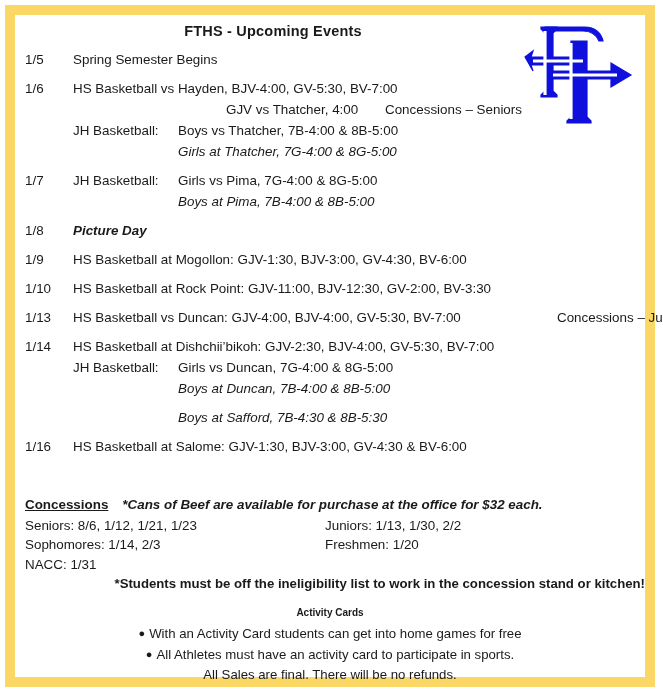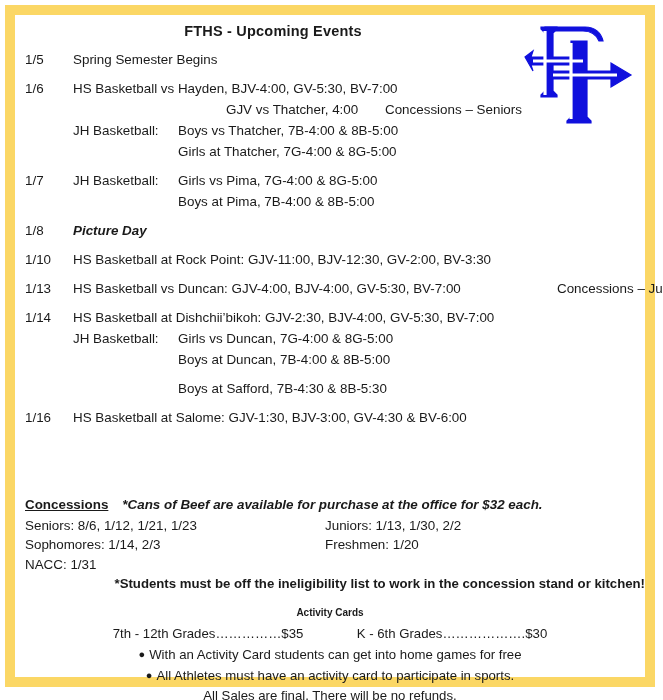--- a/index.html
+++ b/index.html
@@ -91,20 +91,21 @@
   .evt-body.italic-bold {
     font-style: italic;
     font-weight: bold;
   }
   .evt-label {
     display: inline-block;
     width: 105px;
   }
   .evt-sub {
     padding-left: 105px;
+    font-style: italic;
   }
   .evt-sub2 {
     padding-left: 153px;
   }
   .trail {
     position: absolute;
     left: 312px;
     top: 0;
   }
   .trail-wide {
@@ -266,20 +267,26 @@
           </div>
         </div>
         <div class="evt-group">
           <div class="evt-row">
             <div class="evt-date">1/8</div>
             <div class="evt-body italic-bold">Picture Day</div>
           </div>
         </div>
         <div class="evt-group">
           <div class="evt-row">
+            <div class="evt-date">1/9</div>
+            <div class="evt-body">HS Basketball at Mogollon: GJV-1:30, BJV-3:00, GV-4:30, BV-6:00</div>
+          </div>
+        </div>
+        <div class="evt-group">
+          <div class="evt-row">
             <div class="evt-date">1/10</div>
             <div class="evt-body">HS Basketball at Rock Point:  GJV-11:00, BJV-12:30, GV-2:00, BV-3:30</div>
           </div>
         </div>
         <div class="evt-group">
           <div class="evt-row">
             <div class="evt-date">1/13</div>
             <div class="evt-body">HS Basketball vs Duncan:  GJV-4:00, BJV-4:00, GV-5:30, BV-7:00<span class="trail-wide">Concessions – Juniors</span></div>
           </div>
         </div>
@@ -319,25 +326,20 @@
       <div class="conc-grid">
           <div class="conc-line"><span>Seniors: 8/6, 1/12, 1/21, 1/23</span><span class="conc-right">Juniors: 1/13, 1/30, 2/2</span></div>
           <div class="conc-line"><span>Sophomores:  1/14, 2/3</span><span class="conc-right">Freshmen:  1/20</span></div>
           <div class="conc-line"><span>NACC:  1/31</span></div>
         </div>
     </div>
 
     <div class="footer">
       <div class="foot-warn">*Students must be off the ineligibility list to work in the concession stand or kitchen!</div>
       <div class="foot-ac-title">Activity Cards</div>
-      <div class="price-row">
-        <span>7th - 12th  Grades……………$35</span>
-        <span class="price-gap"></span>
-        <span>K  -  6th Grades……………….$30</span>
-      </div>
       <div>
           <div class="bullet-row"><span class="bullet-dot">●</span>With an Activity Card students can get into home games for free</div>
           <div class="bullet-row"><span class="bullet-dot">●</span>All Athletes must have an activity card to participate in sports.</div>
         </div>
       <div class="final-row">All Sales are final. There will be no refunds.</div>
     </div>
 
   </div>
 </div>
 

